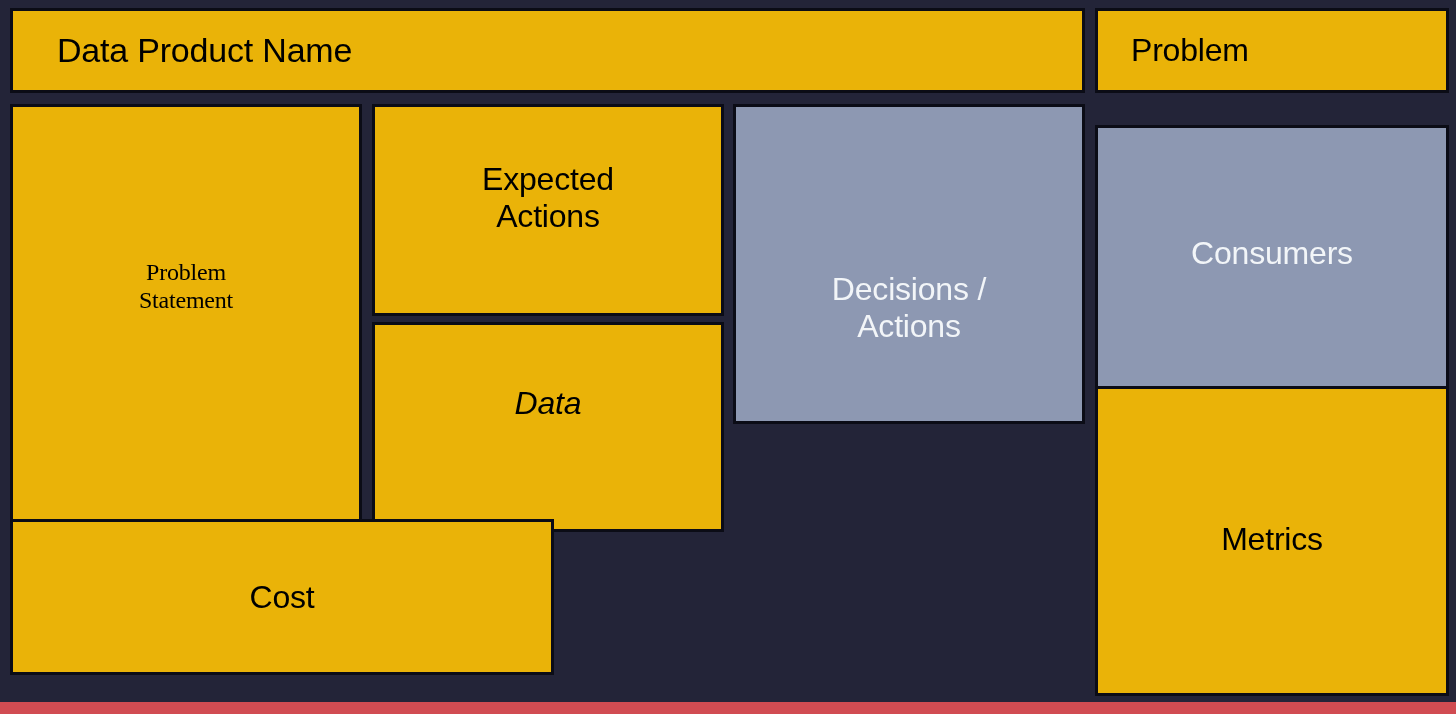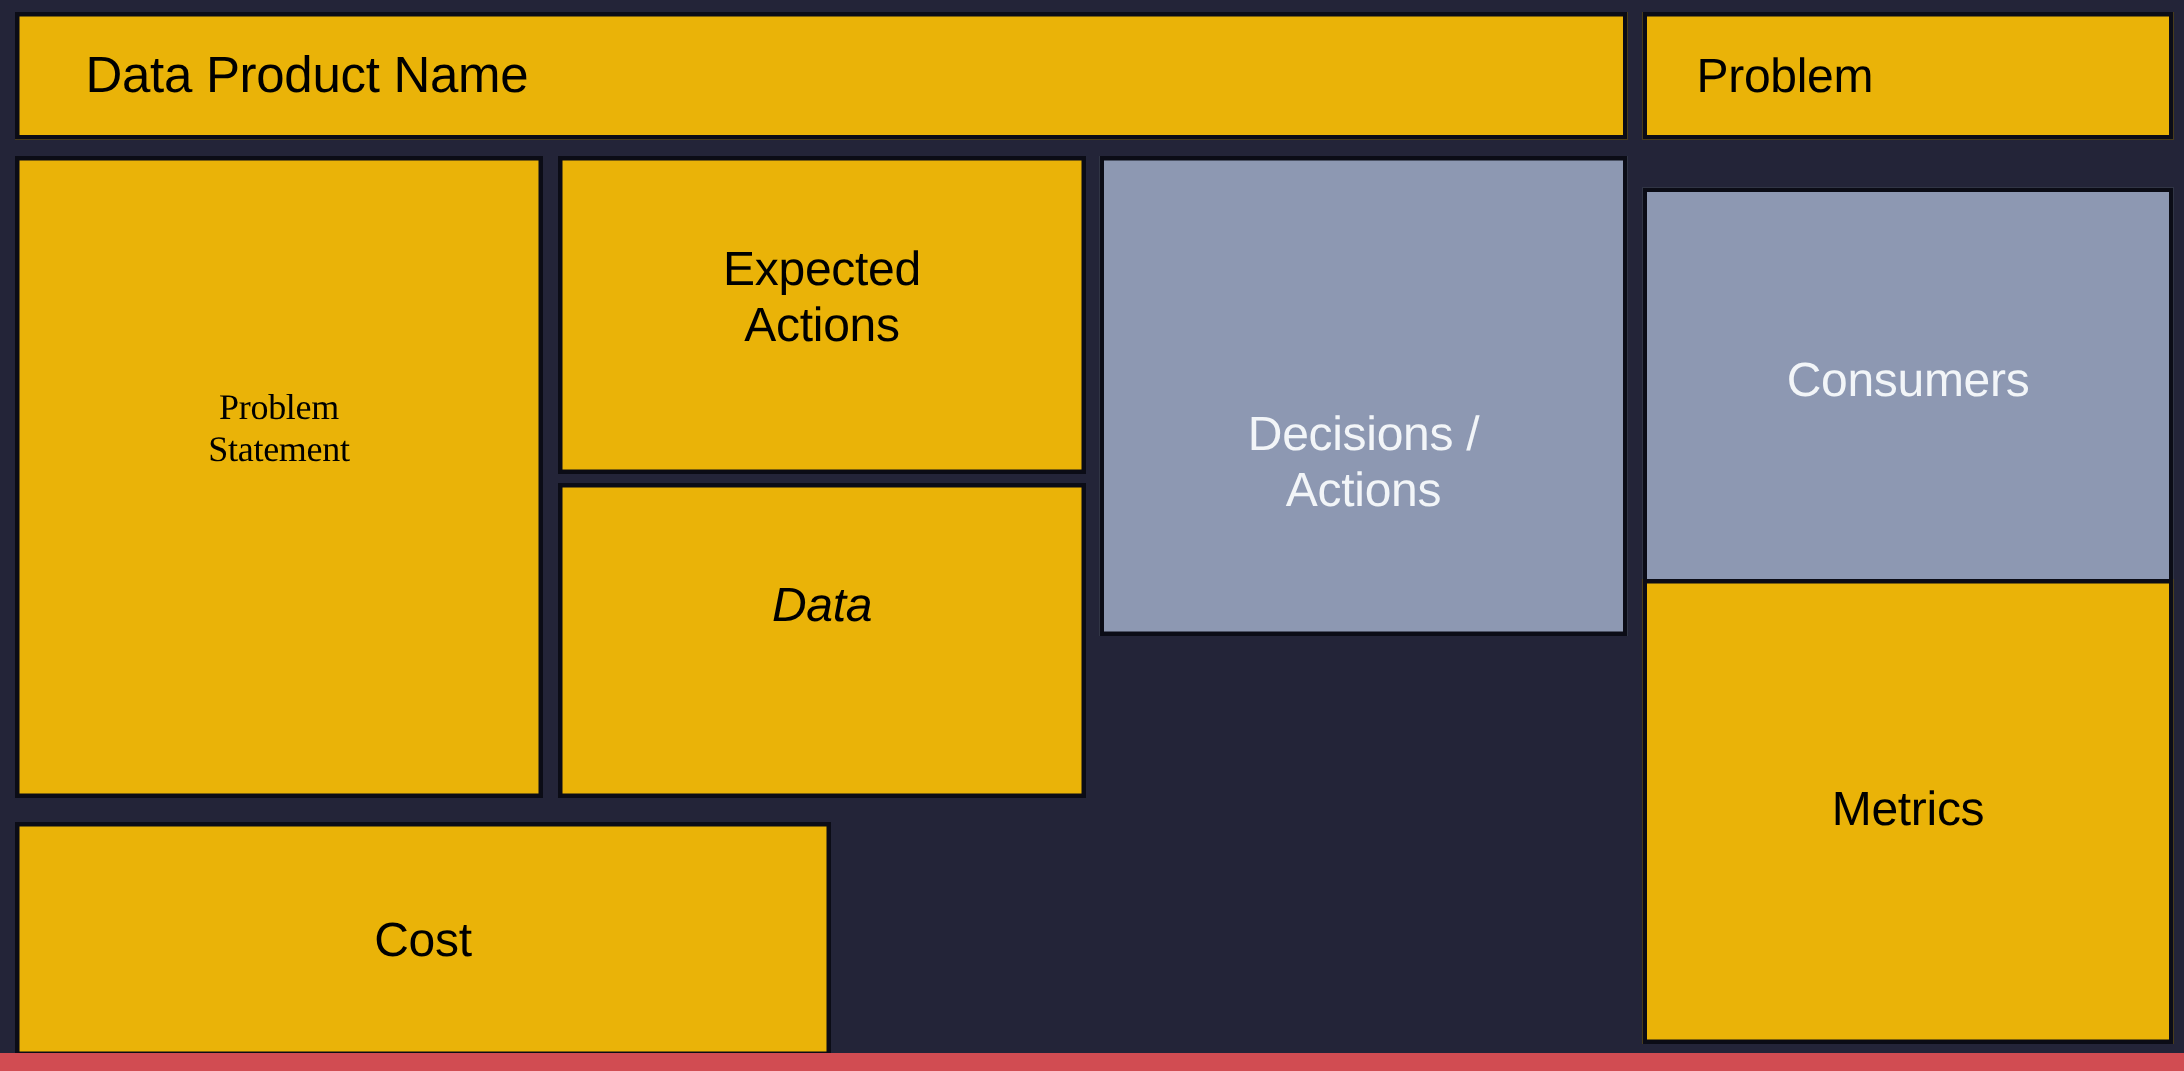--- a/index.html
+++ b/index.html
@@ -132,21 +132,21 @@
   #cell-metrics {
     left: 1095px; top: 386px;
     width: 354px; height: 310px;
     align-items: flex-start;
     padding-top: 132px;
   }
   #cell-metrics .label { font-size: 32px; }
 
   
   #cell-cost {
-    left: 10px;  top: 548px;
+    left: 10px;  top: 519px;
     width: 544px; height: 156px;
   }
   #cell-cost .label { font-size: 32px; }
 
   #cell-benefits {
     left: 562px; top: 540px;
     width: 523px; height: 156px;
   }
   #cell-benefits .label { font-size: 32px; }
 </style>

